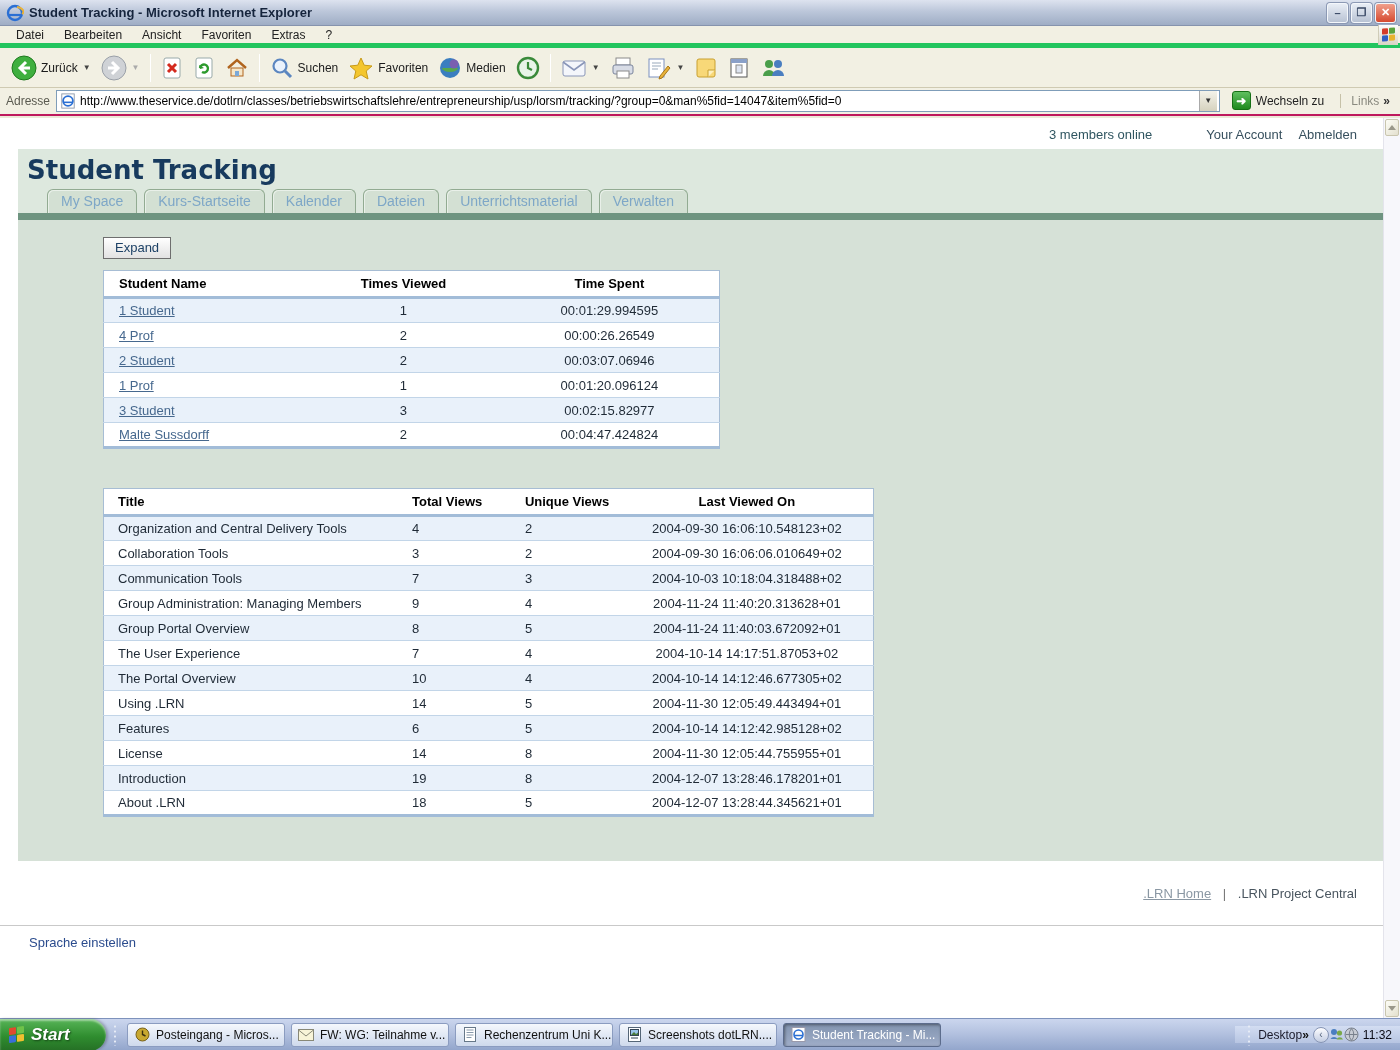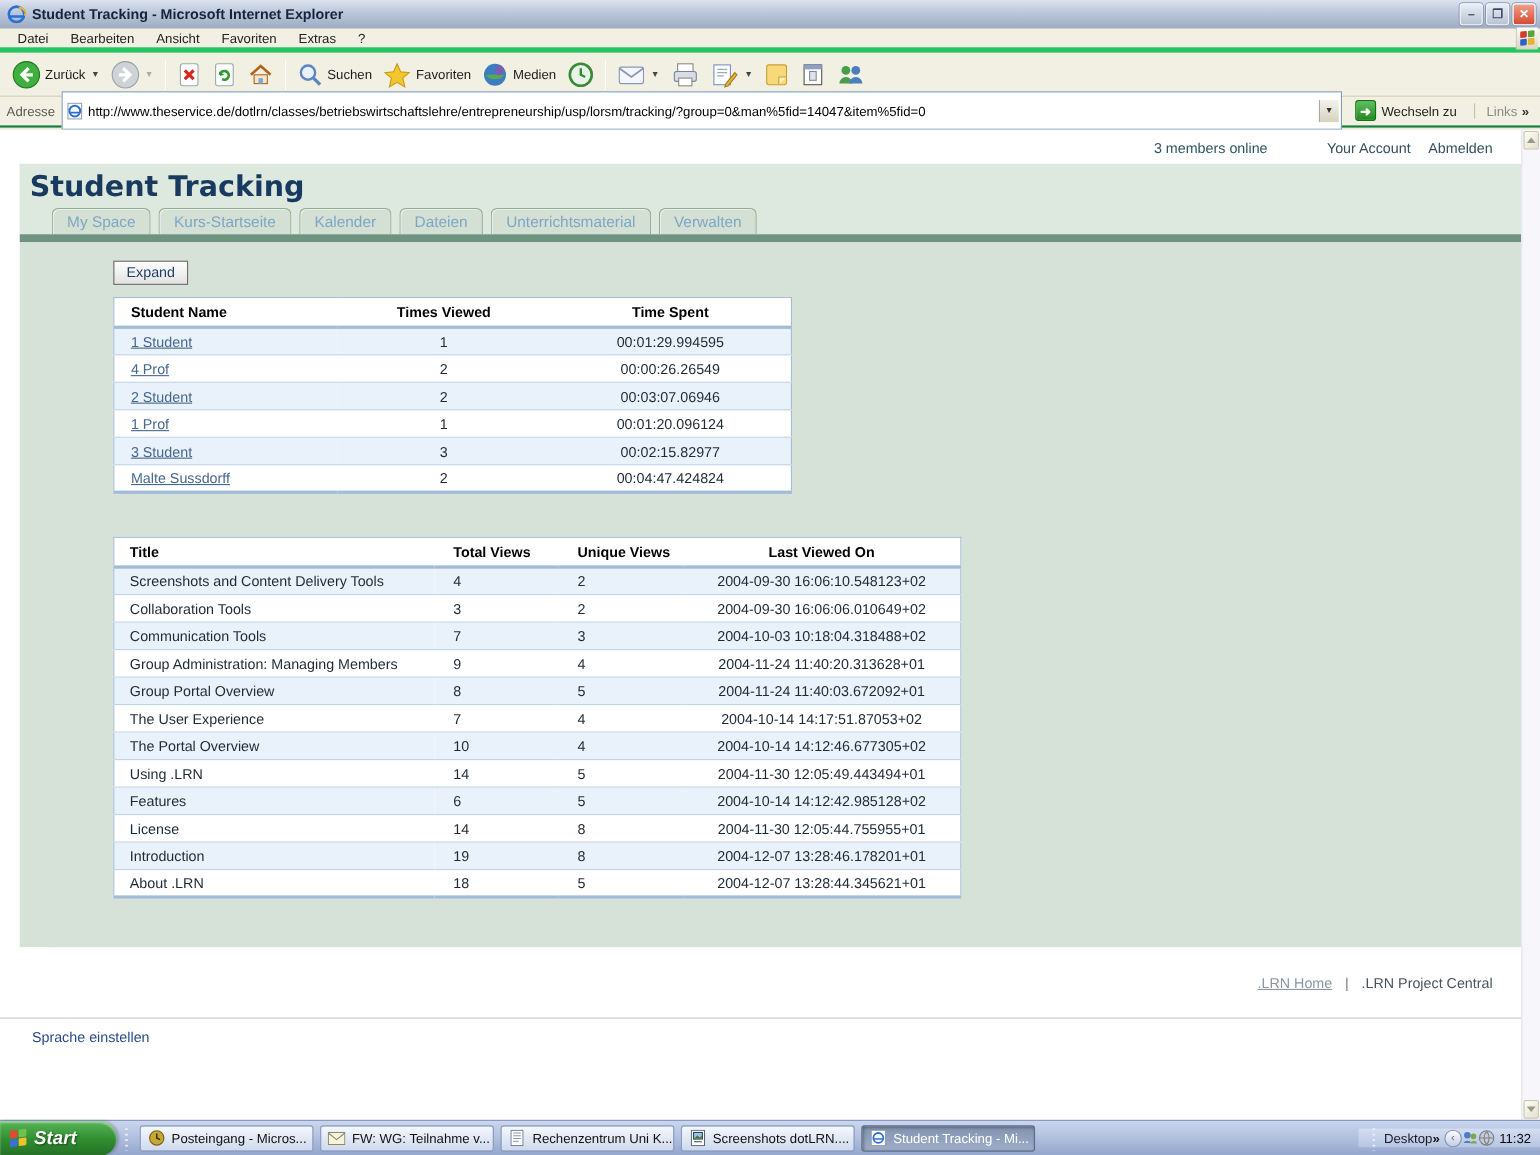--- a/index.html
+++ b/index.html
@@ -28,23 +28,23 @@
 
   
   .toolbar { height:40px; display:flex; align-items:center; background:#f2f0e3; border-bottom:1px solid #cfcab2; padding-left:6px; }
   .tbtn { display:flex; align-items:center; gap:4px; padding:3px 5px; border-radius:3px; font-size:12px; color:#1c1c1c; }
   .caret { font-size:8px; color:#444; margin-left:1px; }
   .caret.dim { color:#aaa; }
   .tsep { width:1px; height:28px; background:#c6c1a8; border-right:1px solid #fff; margin:0 5px; }
 
   
   .addressbar { height:28px; display:flex; align-items:center; background:#f2f0e3; padding:2px 4px 3px 6px;
-    border-bottom:2px solid #15803d; }
+    border-bottom:2px solid #be185d; }
   .addr-label { font-size:12px; color:#5a5a50; margin-right:6px; }
-  .addr-input { flex:1; height:35px; background:#fff; border:1px solid #7f9db9; display:flex; align-items:center; padding:0 2px 0 3px; }
+  .addr-input { flex:1; height:22px; background:#fff; border:1px solid #7f9db9; display:flex; align-items:center; padding:0 2px 0 3px; }
   .addr-input .favicon { width:16px; height:16px; margin-right:4px; flex:none; }
   .addr-url { font-size:12px; color:#000; white-space:nowrap; overflow:hidden; flex:1; }
   .addr-drop { width:18px; height:20px; background:linear-gradient(180deg,#f4f3ea,#d6d2be); border-left:1px solid #aaa;
     display:flex; align-items:center; justify-content:center; font-size:8px; color:#333; flex:none; }
   .go-button { display:flex; align-items:center; gap:5px; margin-left:6px; padding:2px 6px; font-size:12px; color:#222; }
   .go-icon { width:19px; height:19px; border-radius:3px; background:linear-gradient(180deg,#5fbf5f,#1f8a1f);
     color:#fff; display:flex; align-items:center; justify-content:center; font-size:12px; font-weight:bold; border:1px solid #157015; }
   .links-label { color:#8a8a80; font-size:12px; margin:0 4px 0 10px; padding-left:10px; border-left:1px solid #c6c1a8; }
   .chev { font-weight:bold; color:#333; font-size:12px; margin-right:6px; }
 
@@ -369,21 +369,21 @@
               <tr>
                 <th class="c-title">Title</th>
                 <th class="c-total">Total Views</th>
                 <th class="c-uniq">Unique Views</th>
                 <th class="c-last">Last Viewed On</th>
               </tr>
             </thead>
             <tbody>
 
                 <tr>
-                  <td class="c-title">Screenshots and Content Delivery Tools</td>
+                  <td class="c-title">Organization and Central Delivery Tools</td>
                   <td class="c-total">4</td>
                   <td class="c-uniq">2</td>
                   <td class="c-last">2004-09-30 16:06:10.548123+02</td>
                 </tr>
 
                 <tr>
                   <td class="c-title">Collaboration Tools</td>
                   <td class="c-total">3</td>
                   <td class="c-uniq">2</td>
                   <td class="c-last">2004-09-30 16:06:06.010649+02</td>

